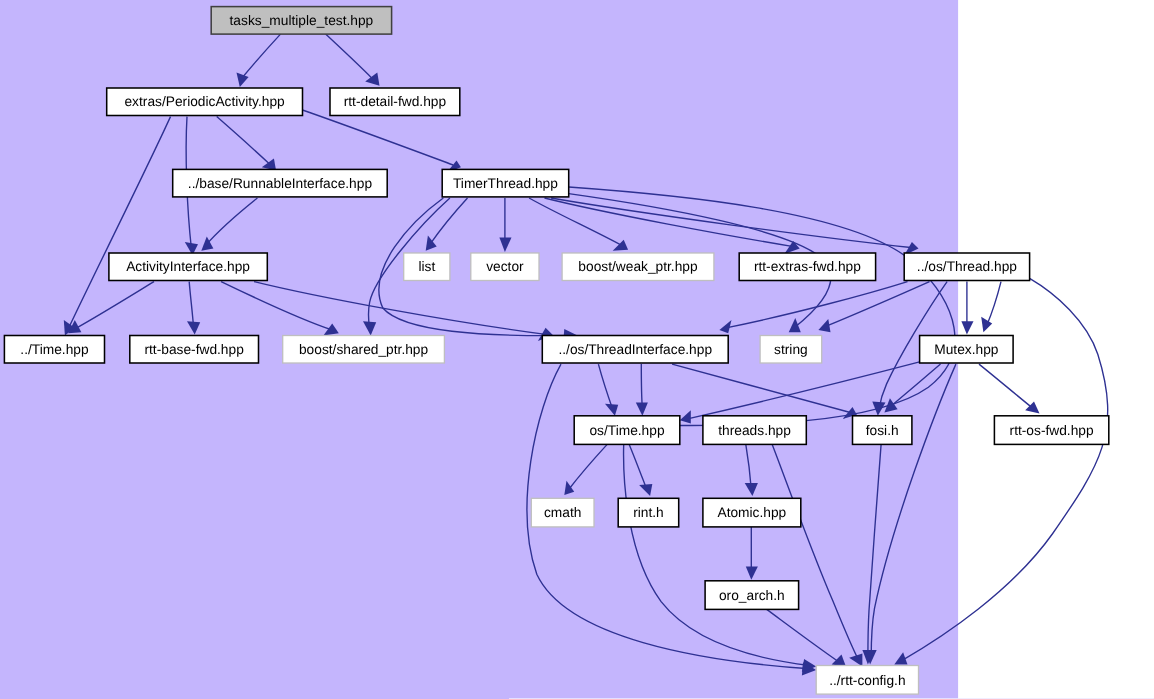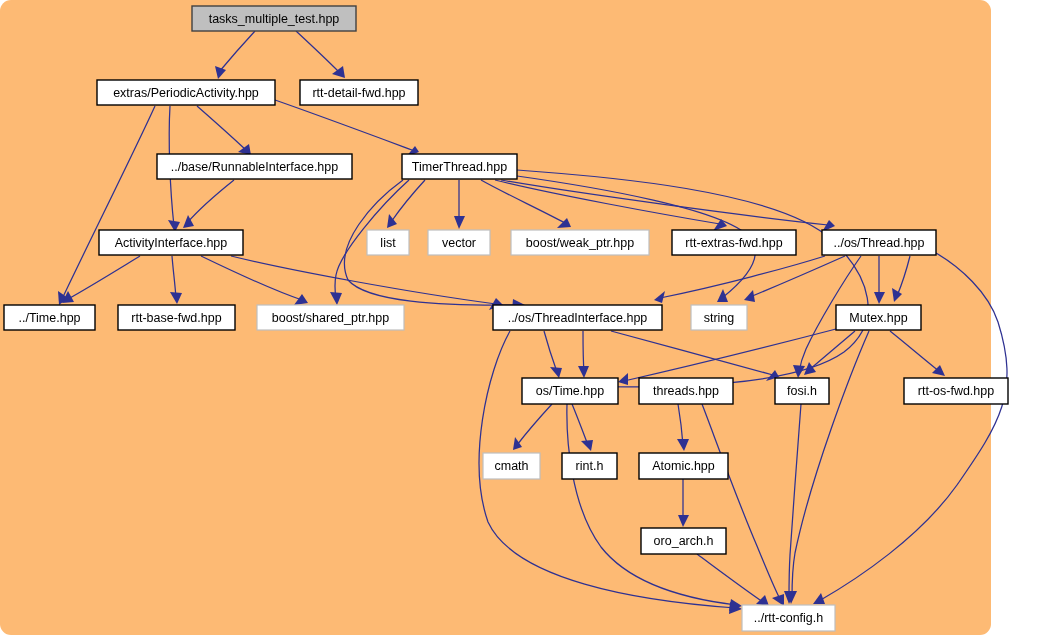--- a/index.html
+++ b/index.html
@@ -2,25 +2,24 @@
 <html><head>
 <meta charset="utf-8">
 <style>
   html, body {
     margin: 0;
     padding: 0;
     background: #ffffff;
   }
   #graph-root {
     position: relative;
-    width: 991px;
+    width: 871px;
     height: 635px;
-    background: #fdba74;
+    background: #c4b5fd;
     font-family: "Liberation Sans", sans-serif;
-    border-radius: 11px;
   }
   svg#graph-svg {
     position: absolute;
     top: 0;
     left: 0;
     width: 1049px;
     height: 635px;
     display: block;
   }
   .node-rect {

